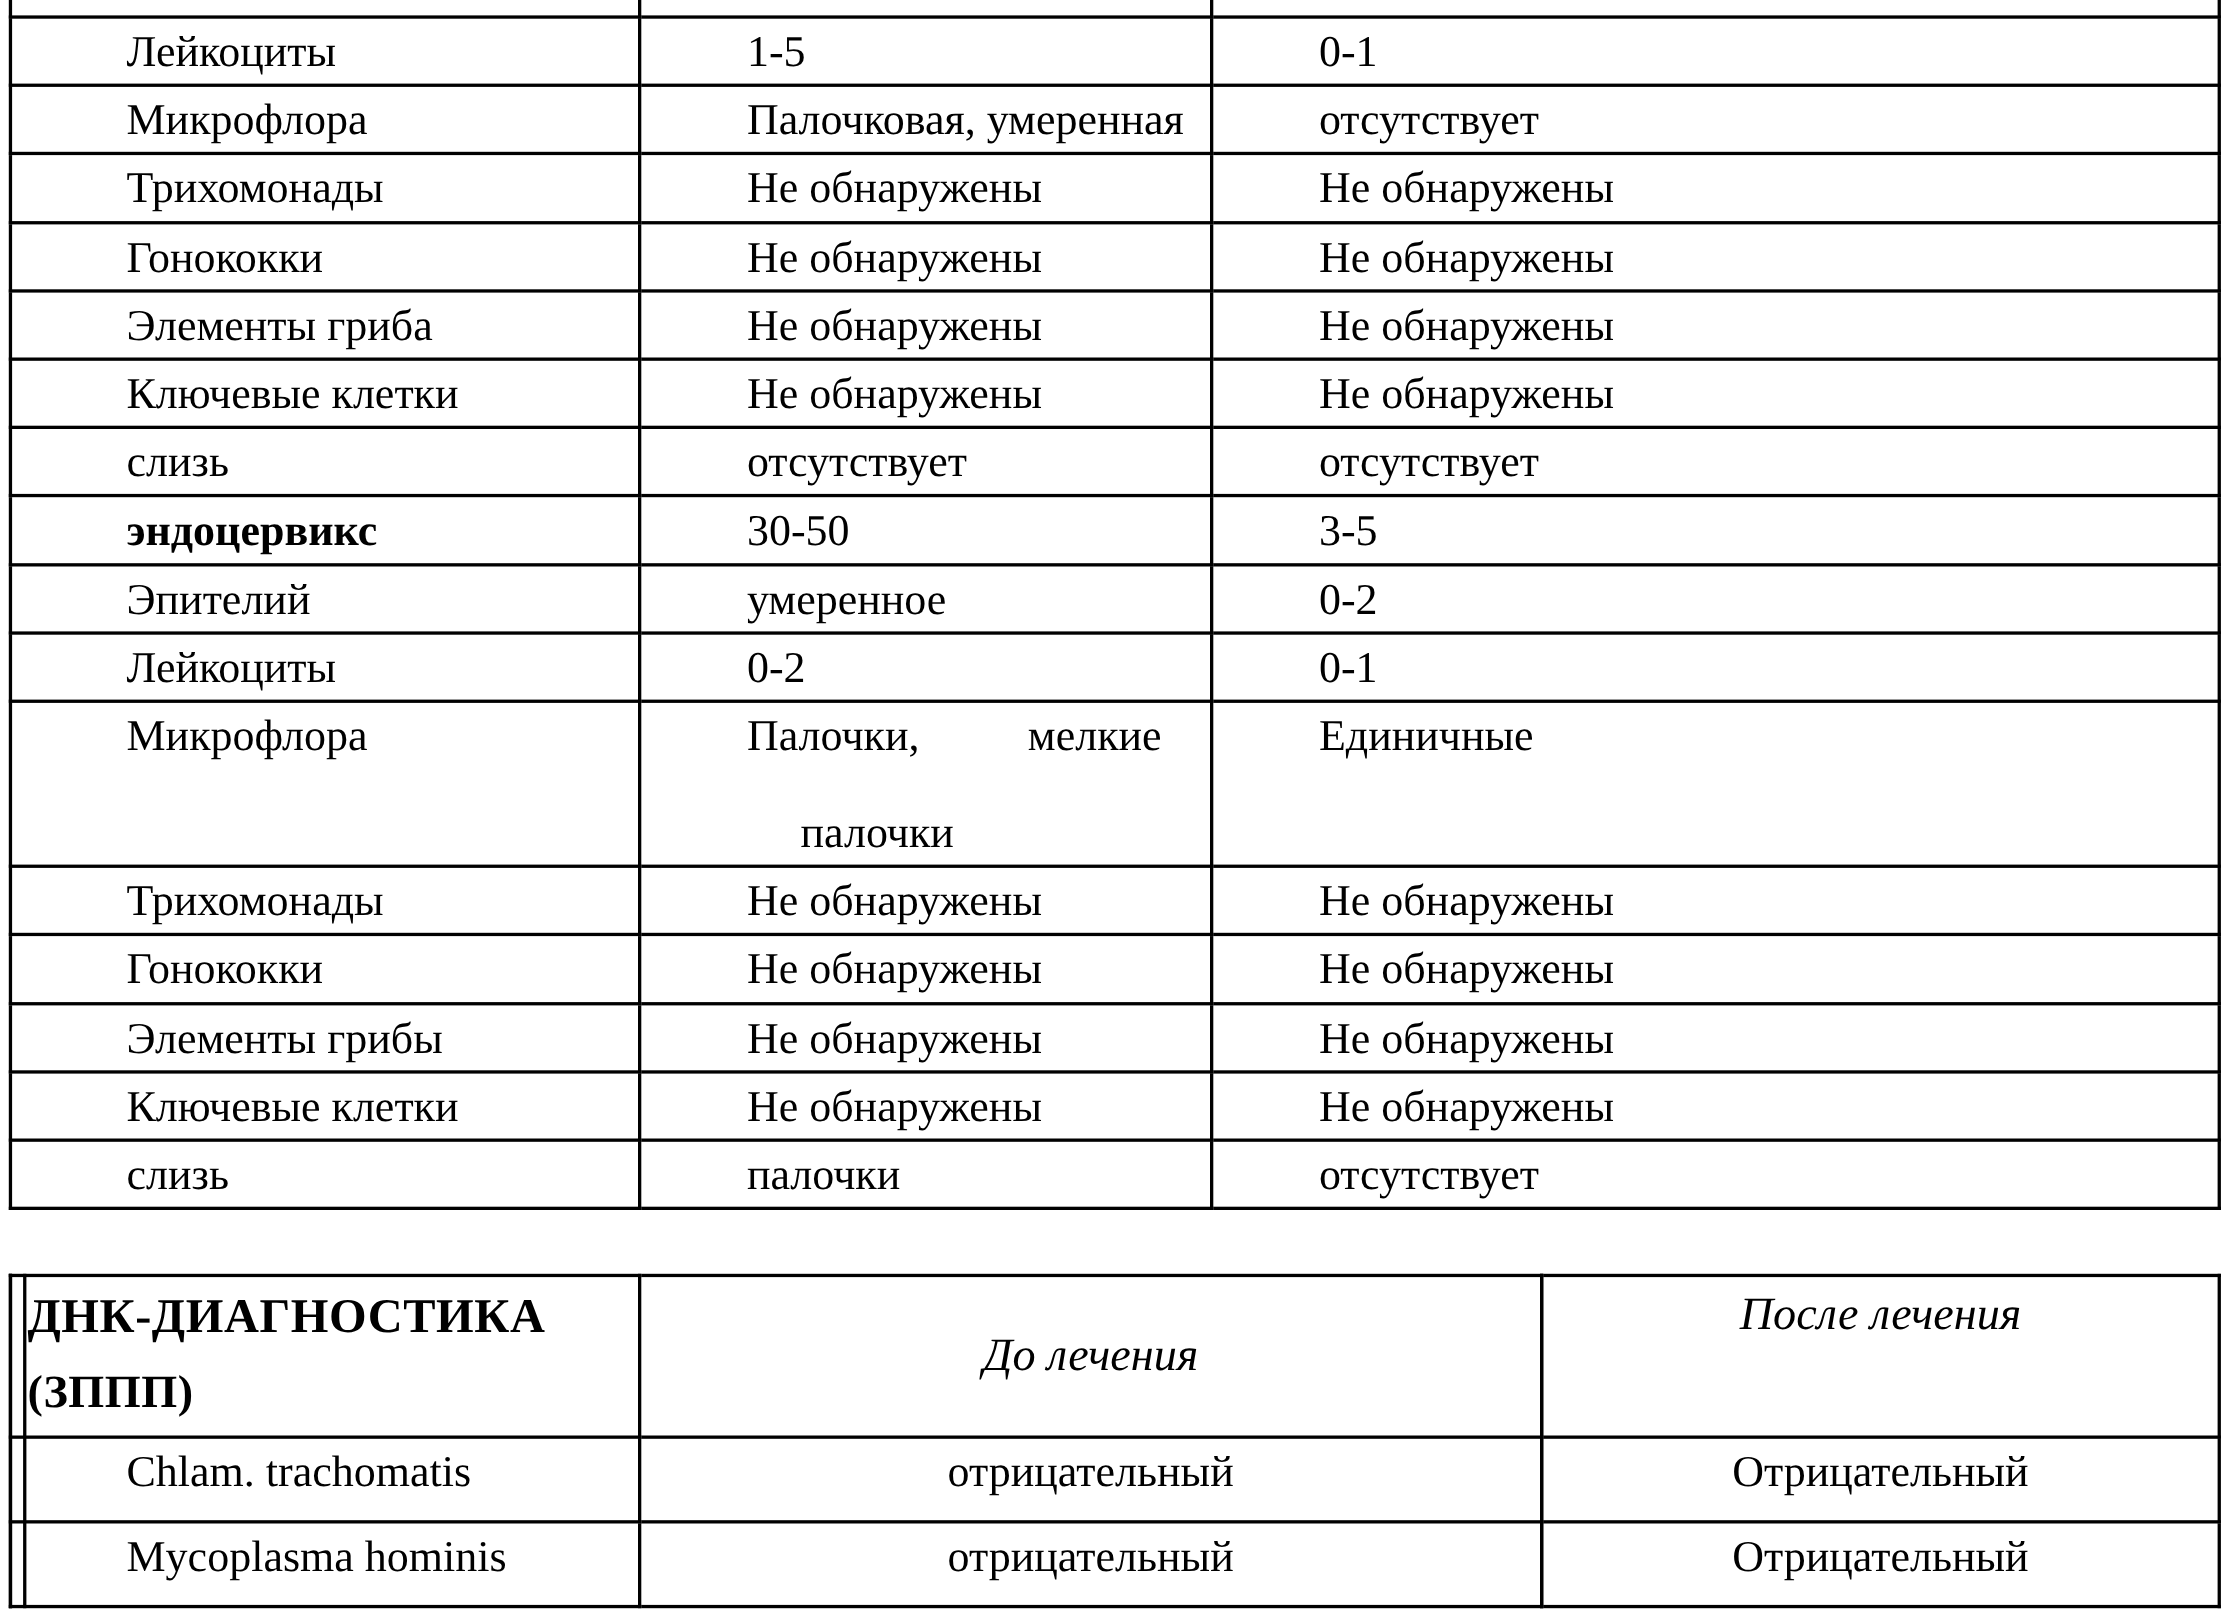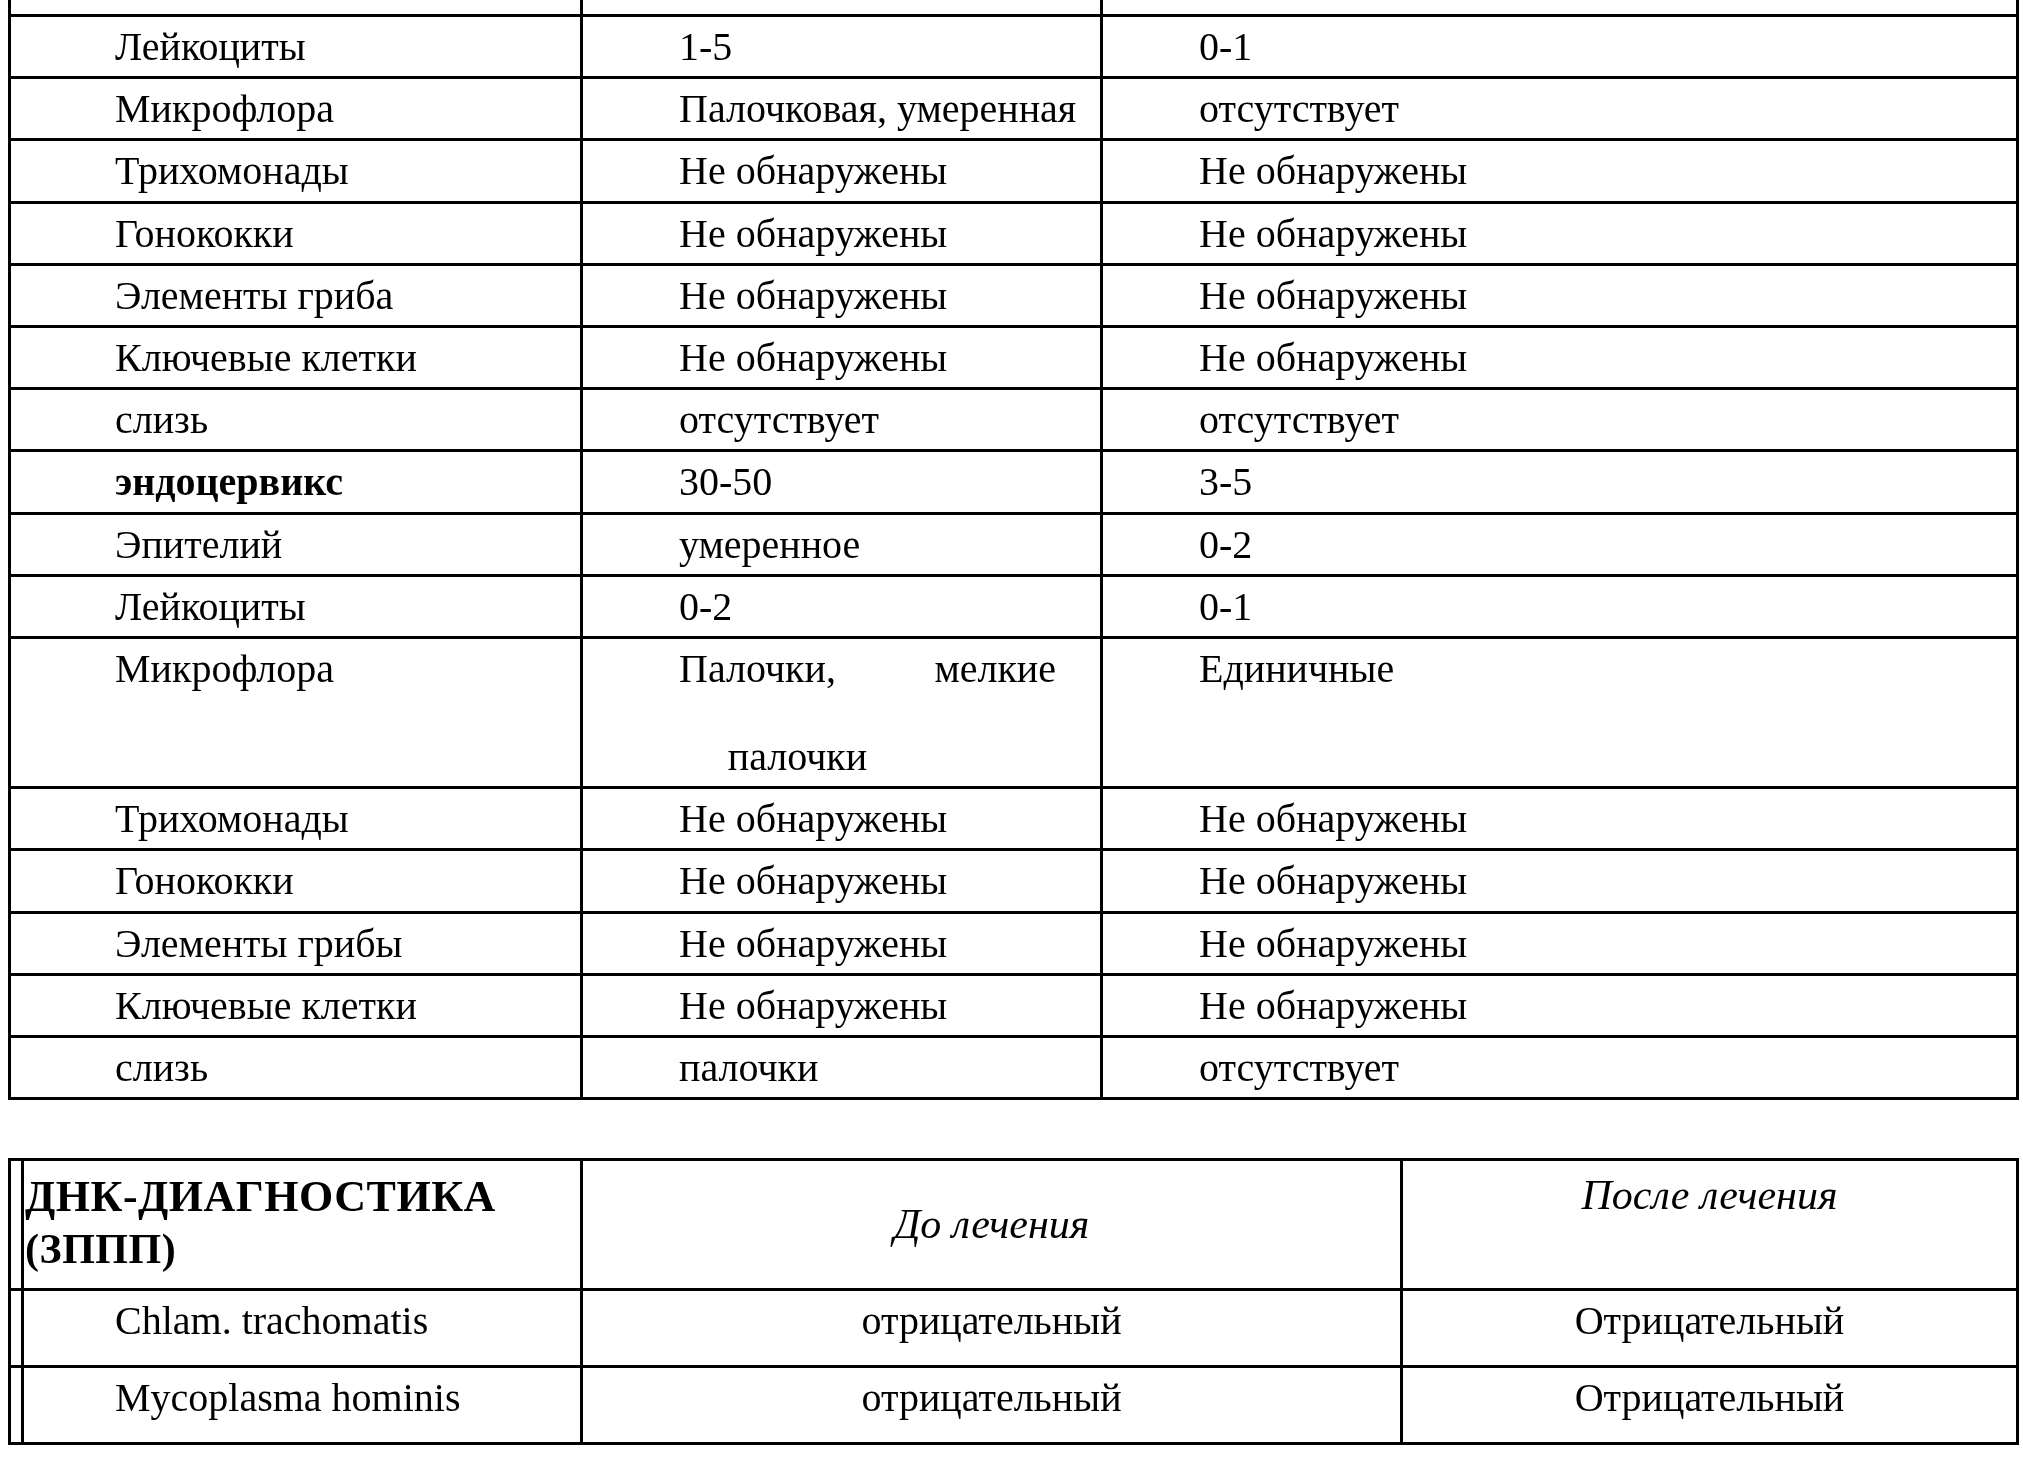--- a/index.html
+++ b/index.html
@@ -106,21 +106,21 @@
     font-size: 44px;
     line-height: 1.18;
     padding-top: 10px;
     padding-bottom: 14px;
     letter-spacing: 0.5px;
   }
   #dna-table td.hdr-name .sub {
     display: block;
     font-size: 42px;
     font-weight: bold;
-    margin-top: 2px;
+    margin-top: 19px;
   }
   #dna-table td.hdr-col {
     text-align: center;
     font-style: italic;
     font-size: 42px;
     vertical-align: middle;
   }
   #dna-table td.hdr-col.after-head {
     vertical-align: top;
     padding-top: 10px;

